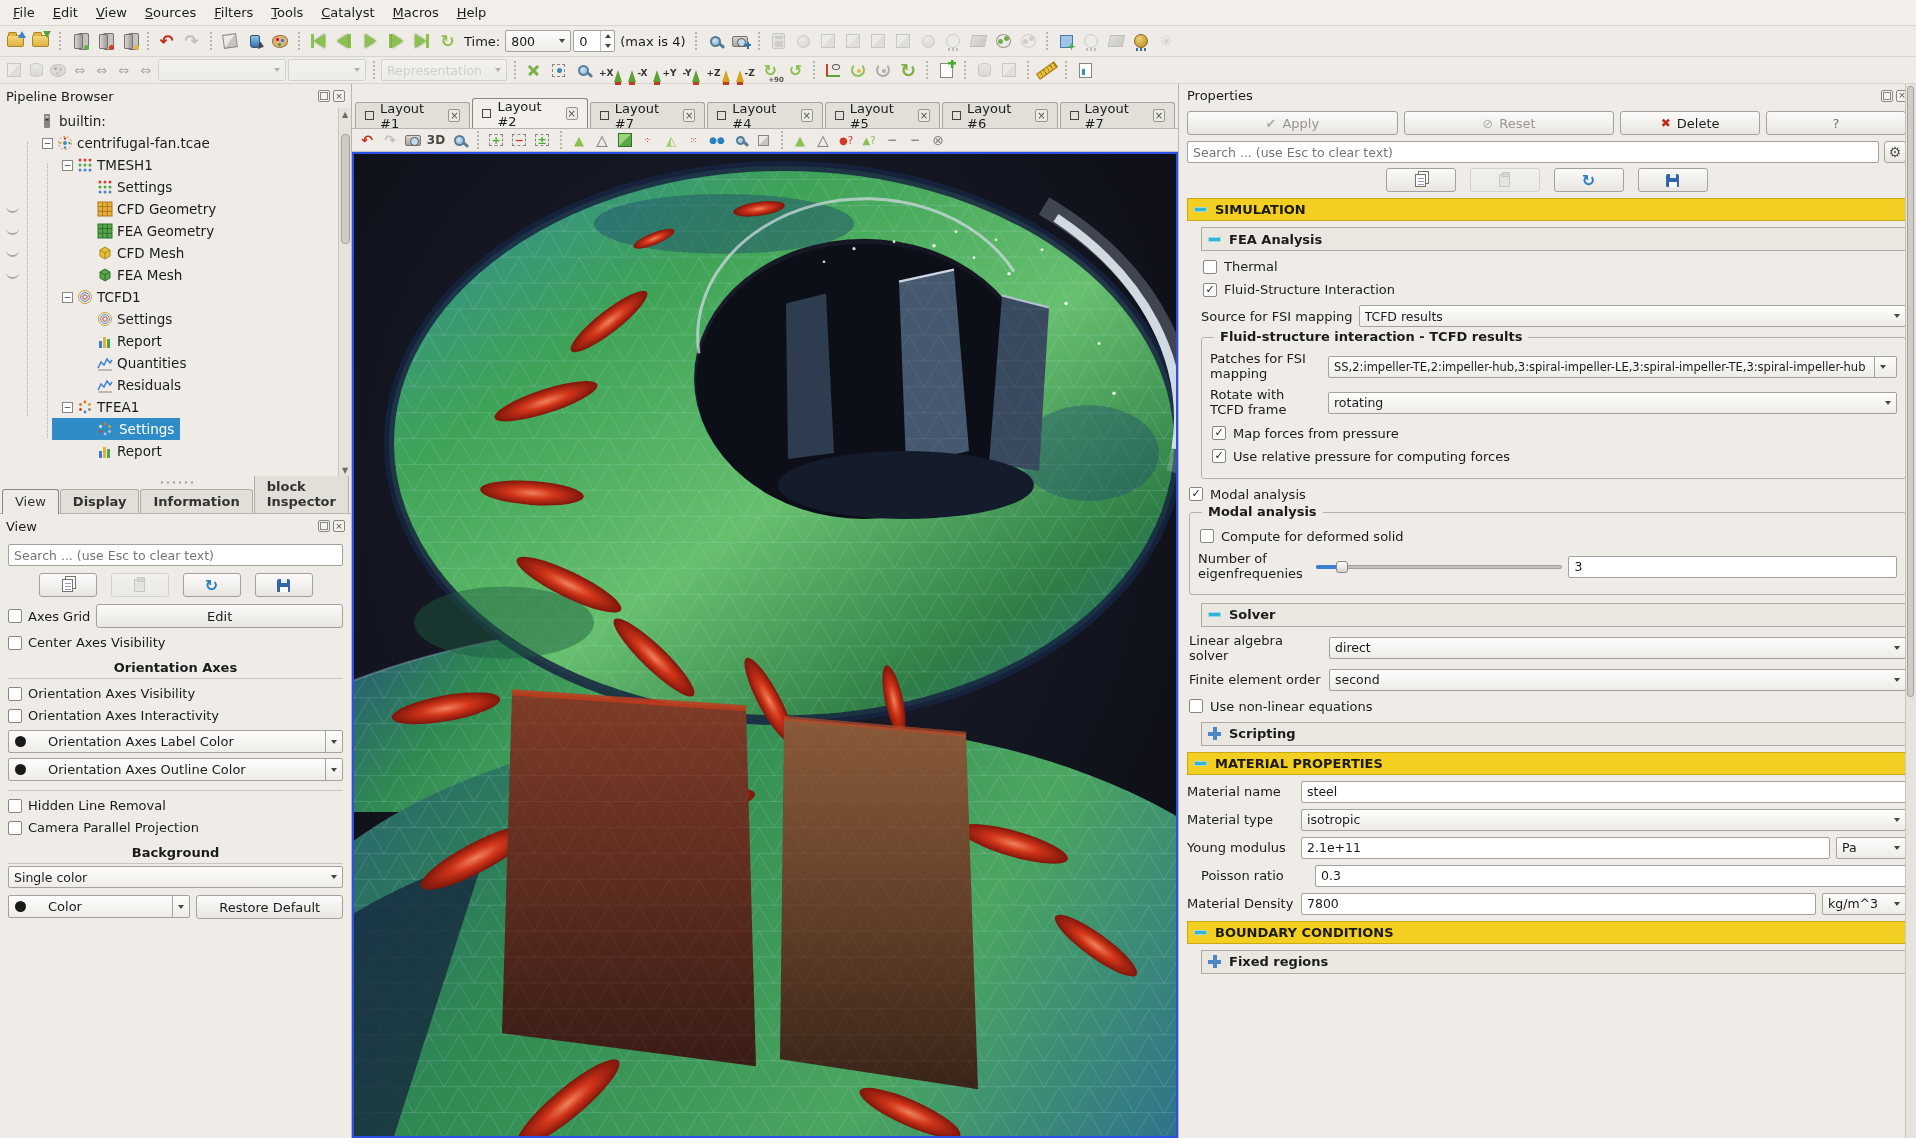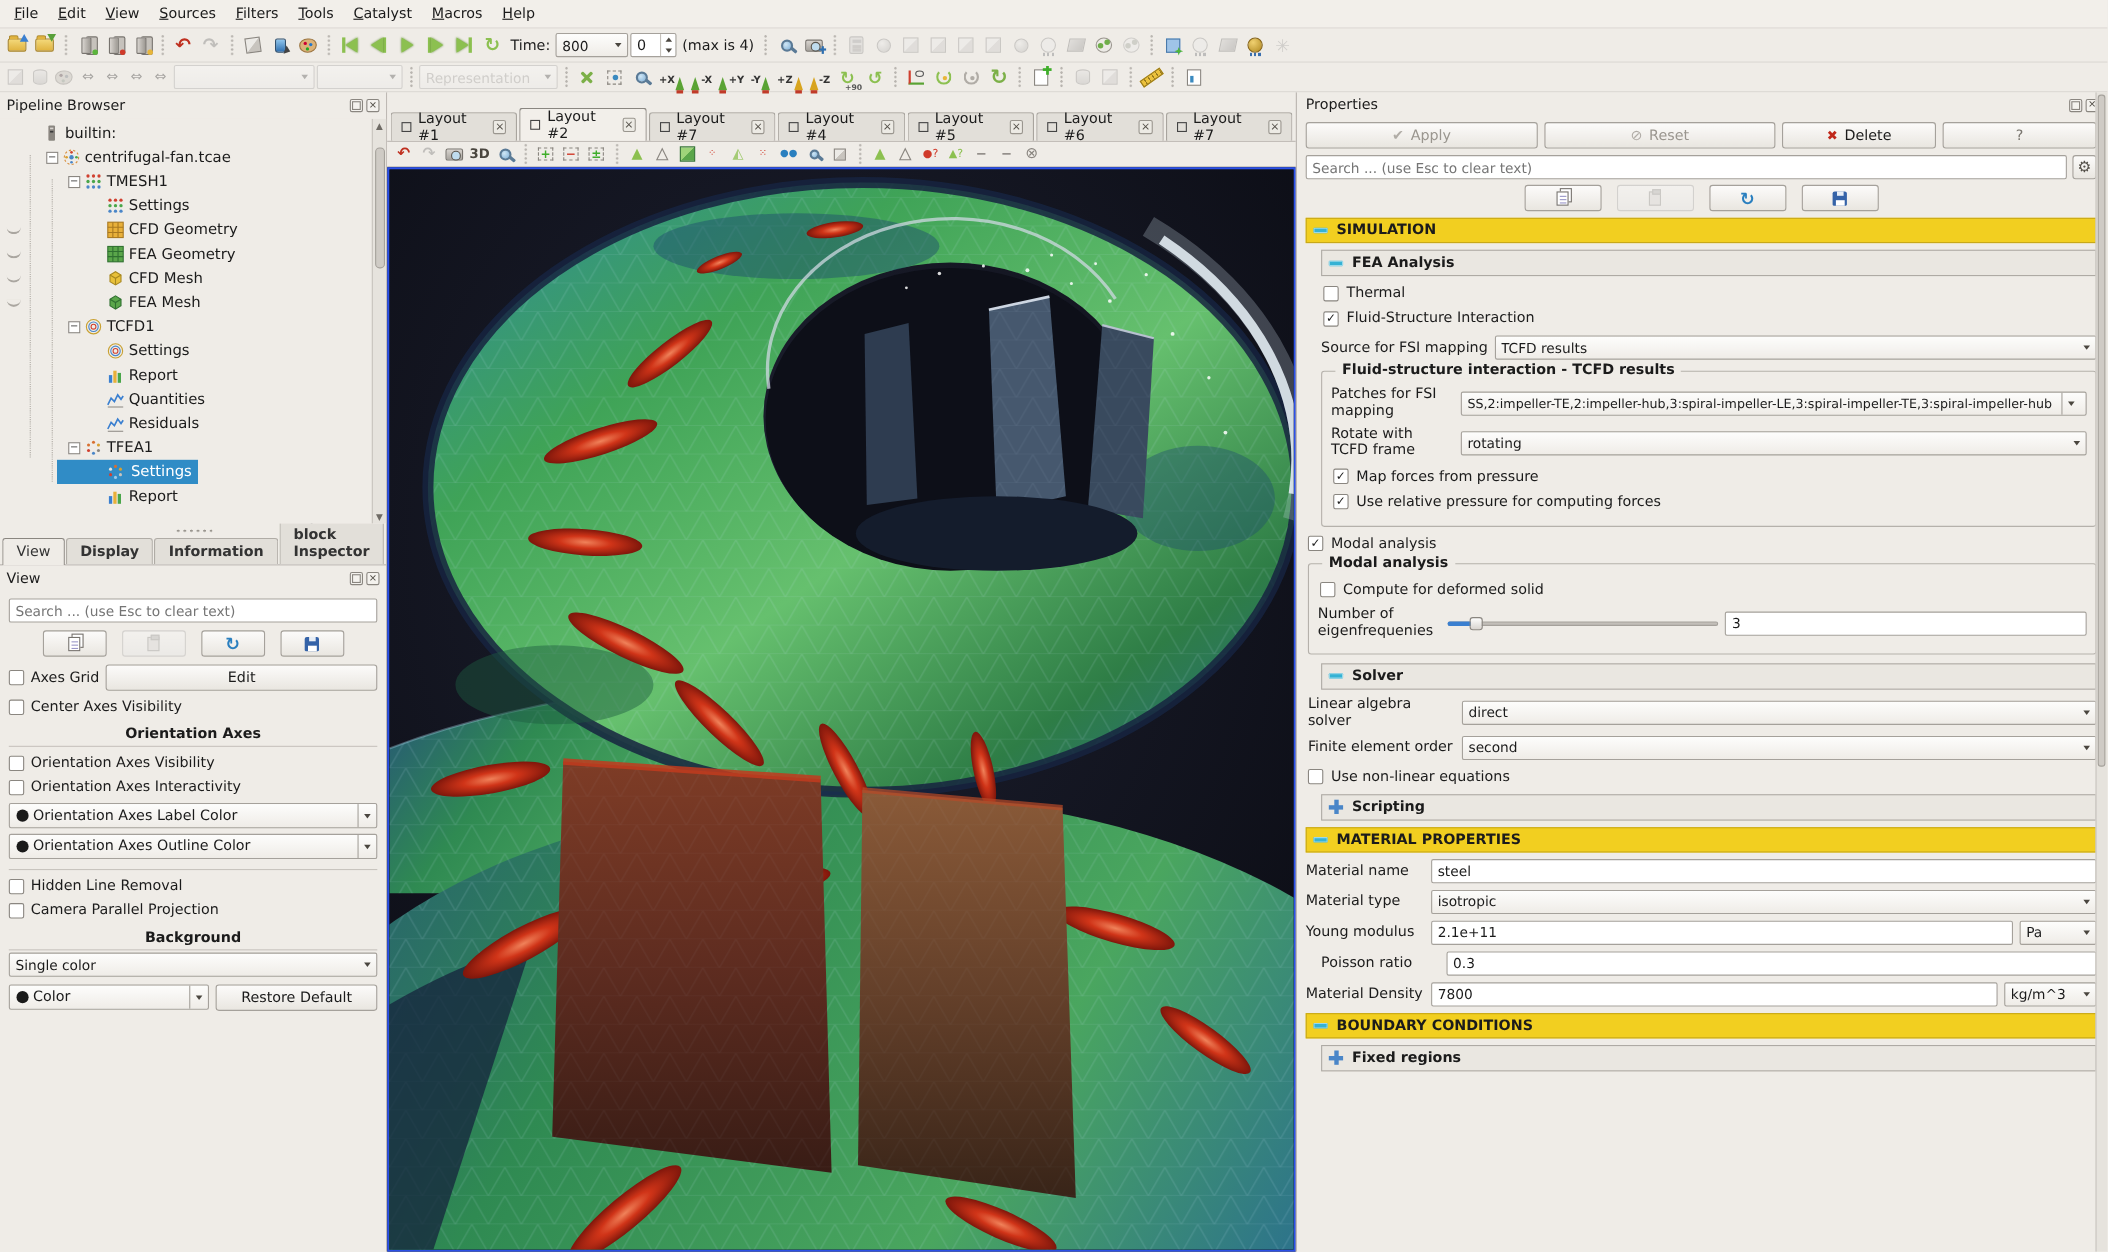--- a/index.html
+++ b/index.html
@@ -149,21 +149,21 @@
   .g-refresh { color:#2a7fbf; font-weight:700; font-size:16px; }
   .ic-floppy { width:13px; height:13px; background:#3563a8; border-radius:2px 2px 1px 1px; position:relative; }
   .ic-floppy::before { content:""; position:absolute; left:3.5px; top:0; width:6px; height:4px; background:#e8eef6; }
   .ic-floppy::after { content:""; position:absolute; left:2.5px; bottom:0; width:8px; height:5px; background:#fff; }
 
   .vrow { display:flex; align-items:center; gap:6px; margin:7px 0; }
   .cb { width:14px; height:14px; border:1px solid #8a8680; background:#fff; border-radius:2px; flex:none; display:flex; align-items:center; justify-content:center; font-size:11px; font-weight:700; color:#222; }
   .cb.on::after { content:"✓"; margin-top:-1px; }
   .cblabel { font-size:13px; }
   .secthead { font-weight:700; font-size:13px; margin:10px 0 2px; padding-bottom:3px; border-bottom:1px solid #c8c4be;text-align:center; }
-  .colorcombo { display:flex; align-items:center; gap:4px; border:1px solid #a5a19b; background:linear-gradient(#fdfdfc,#efece7); height:23px; border-radius:2px; padding:0 0 0 6px; margin:5px 0; }
+  .colorcombo { display:flex; align-items:center; gap:22px; border:1px solid #a5a19b; background:linear-gradient(#fdfdfc,#efece7); height:23px; border-radius:2px; padding:0 0 0 6px; margin:5px 0; }
   .colorcombo .swatch { width:11px; height:11px; border-radius:50%; background:#1a1a1a; flex:none; }
   .colorcombo .cclabel { flex:1; font-size:13px; }
   .combo-arrowbox { width:17px; align-self:stretch; border-left:1px solid #a5a19b; display:flex; align-items:center; justify-content:center; flex:none; }
 
   
   .laytabs { height:45px; display:flex; align-items:flex-end; padding:0 3px; gap:2px; border-bottom:1px solid #b8b4af; }
   .lt { display:flex; align-items:center; gap:6px; padding:4px 9px; background:#e2dfd9; border:1px solid #a8a49e; border-bottom:none; border-radius:3px 3px 0 0; font-size:13px; height:26px; }
   .lt.active { background:#f2efea; height:30px; border-color:#8a8680; }
   .lt .sq { width:9px; height:9px; border:1.5px solid #444; flex:none; }
   .tclose { width:13px; height:13px; border:1px solid #9a968f; border-radius:2px; background:#eceae4; color:#55514a; font-size:10px; line-height:1; display:flex; align-items:center; justify-content:center; }

